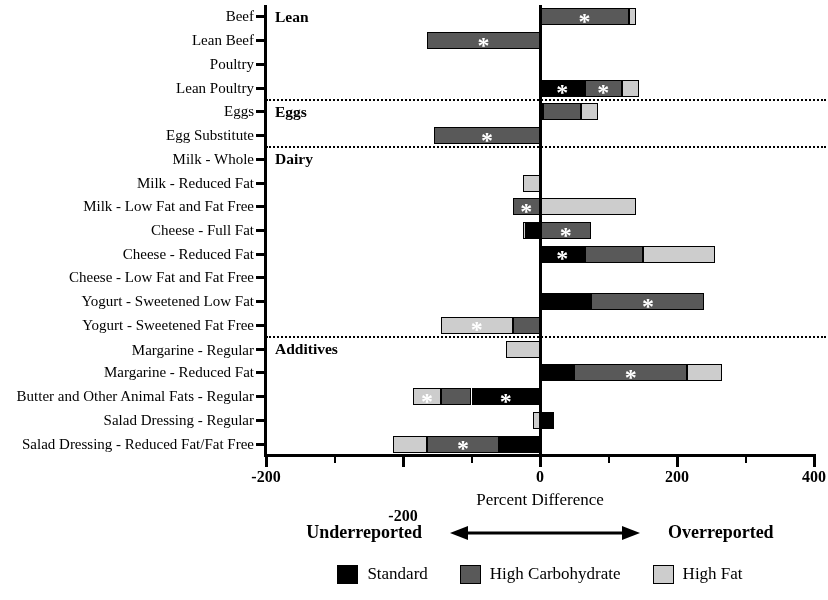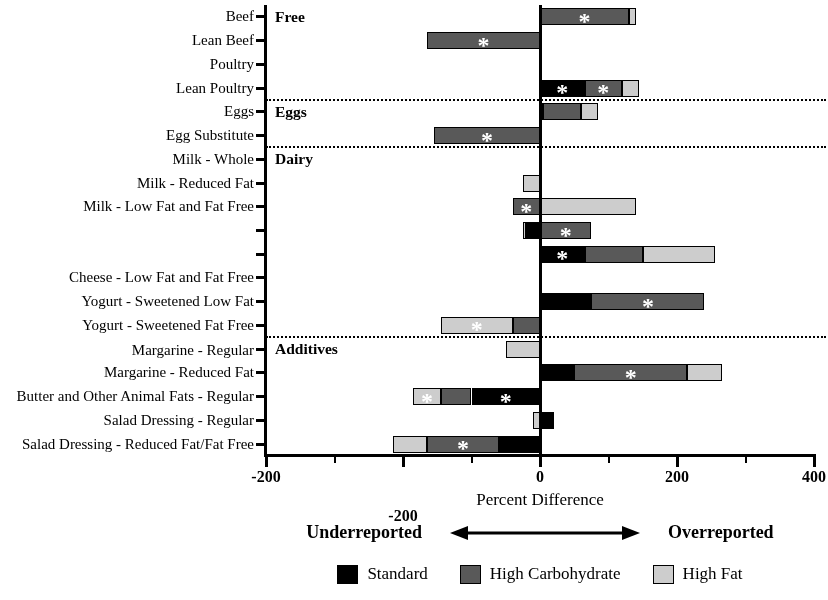--- a/index.html
+++ b/index.html
@@ -51,41 +51,43 @@
       <div class="cat-label" style="top: 94.9474px; height: 23.7368px;">Eggs</div>
       <div class="cat-tick" style="left: 256px; top: 105.316px;"></div>
       <div class="cat-label" style="top: 118.684px; height: 23.7368px;">Egg Substitute</div>
       <div class="cat-tick" style="left: 256px; top: 129.053px;"></div>
       <div class="cat-label" style="top: 142.421px; height: 23.7368px;">Milk - Whole</div>
       <div class="cat-tick" style="left: 256px; top: 152.789px;"></div>
       <div class="cat-label" style="top: 166.158px; height: 23.7368px;">Milk - Reduced Fat</div>
       <div class="cat-tick" style="left: 256px; top: 176.526px;"></div>
       <div class="cat-label" style="top: 189.895px; height: 23.7368px;">Milk - Low Fat and Fat Free</div>
       <div class="cat-tick" style="left: 256px; top: 200.263px;"></div>
+      <div class="cat-label" style="top: 213.632px; height: 23.7368px;">Cheese - Full Fat</div>
       <div class="cat-tick" style="left: 256px; top: 224px;"></div>
+      <div class="cat-label" style="top: 237.368px; height: 23.7368px;">Cheese - Reduced Fat</div>
       <div class="cat-tick" style="left: 256px; top: 247.737px;"></div>
       <div class="cat-label" style="top: 261.105px; height: 23.7368px;">Cheese - Low Fat and Fat Free</div>
       <div class="cat-tick" style="left: 256px; top: 271.474px;"></div>
       <div class="cat-label" style="top: 284.842px; height: 23.7368px;">Yogurt - Sweetened Low Fat</div>
       <div class="cat-tick" style="left: 256px; top: 295.211px;"></div>
       <div class="cat-label" style="top: 308.579px; height: 23.7368px;">Yogurt - Sweetened Fat Free</div>
       <div class="cat-tick" style="left: 256px; top: 318.947px;"></div>
       <div class="cat-label" style="top: 334px; height: 23.7368px;">Margarine - Regular</div>
       <div class="cat-tick" style="left: 256px; top: 342.684px;"></div>
       <div class="cat-label" style="top: 356.053px; height: 23.7368px;">Margarine - Reduced Fat</div>
       <div class="cat-tick" style="left: 256px; top: 366.421px;"></div>
       <div class="cat-label" style="top: 379.789px; height: 23.7368px;">Butter and Other Animal Fats - Regular</div>
       <div class="cat-tick" style="left: 256px; top: 390.158px;"></div>
       <div class="cat-label" style="top: 403.526px; height: 23.7368px;">Salad Dressing - Regular</div>
       <div class="cat-tick" style="left: 256px; top: 413.895px;"></div>
       <div class="cat-label" style="top: 427.263px; height: 23.7368px;">Salad Dressing - Reduced Fat/Fat Free</div>
       <div class="cat-tick" style="left: 256px; top: 437.632px;"></div>
     </div>
   <div id="plot" class="abs" style="left:266px;top:5px;width:548px;height:451px;">
-      <div class="section-label" style="left: 9px; top: 2.86842px;">Free</div>
+      <div class="section-label" style="left: 9px; top: 2.86842px;">Lean</div>
       <div class="bar-seg" style="left: 274px; width: 89.05px; top: 3.36842px; height: 17px; background: rgb(89, 89, 89);">
         <span class="sig-star">*</span>
       </div>
       <div class="bar-seg" style="left: 363.05px; width: 6.85px; top: 3.36842px; height: 17px; background: rgb(205, 205, 205);"></div>
       <div class="bar-seg" style="left: 160.975px; width: 113.025px; top: 27.1053px; height: 17px; background: rgb(89, 89, 89);">
         <span class="sig-star">*</span>
       </div>
       <div class="bar-seg" style="left: 274px; width: 44.525px; top: 74.5789px; height: 17px; background: rgb(0, 0, 0);">
         <span class="sig-star">*</span>
       </div>

